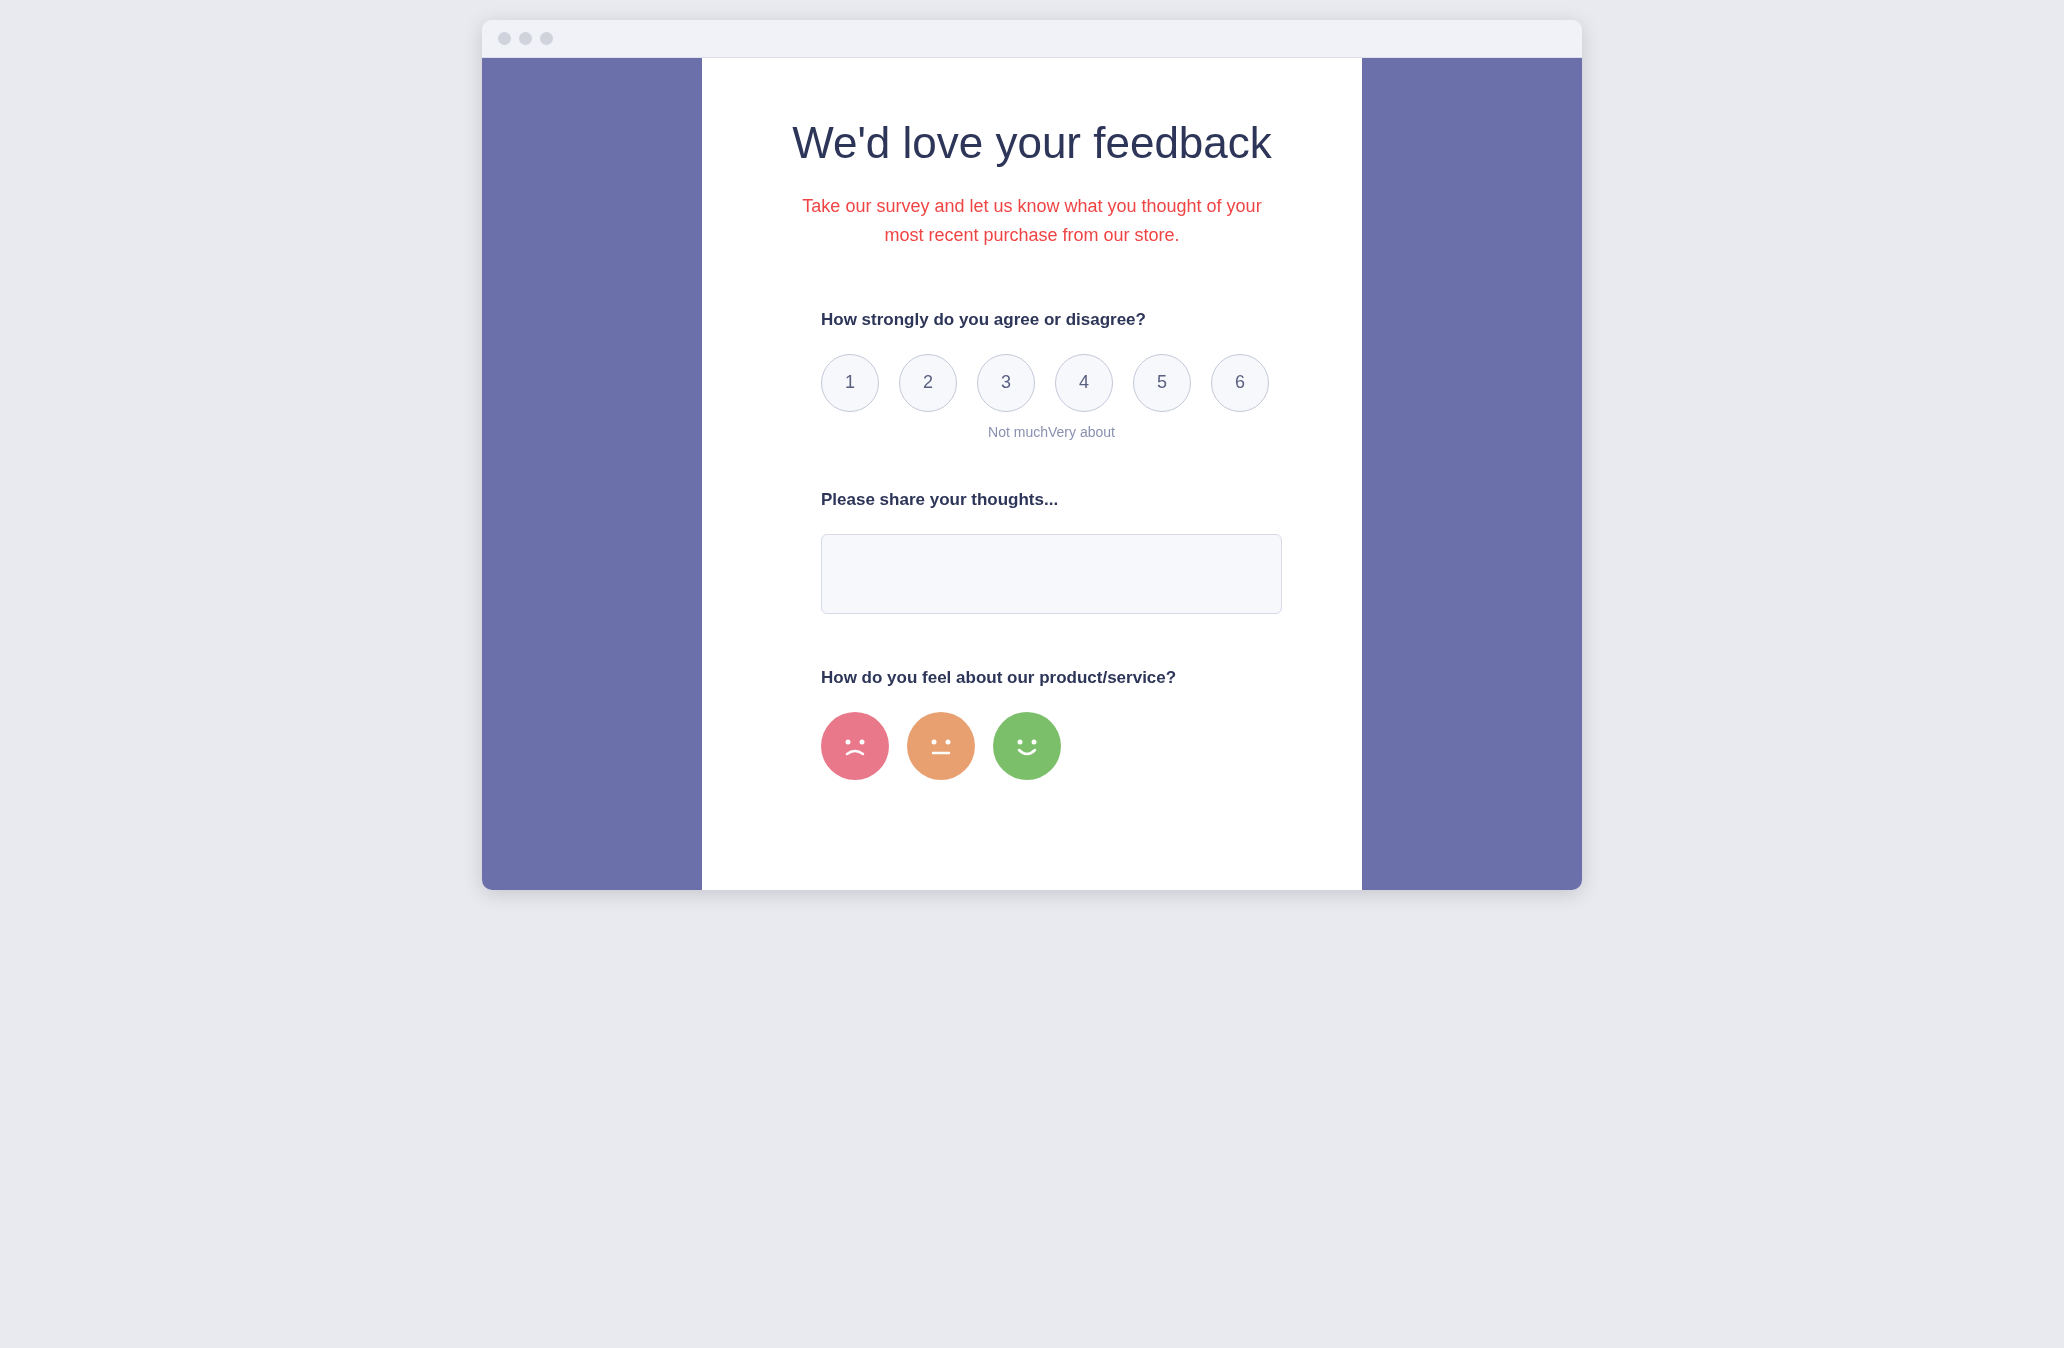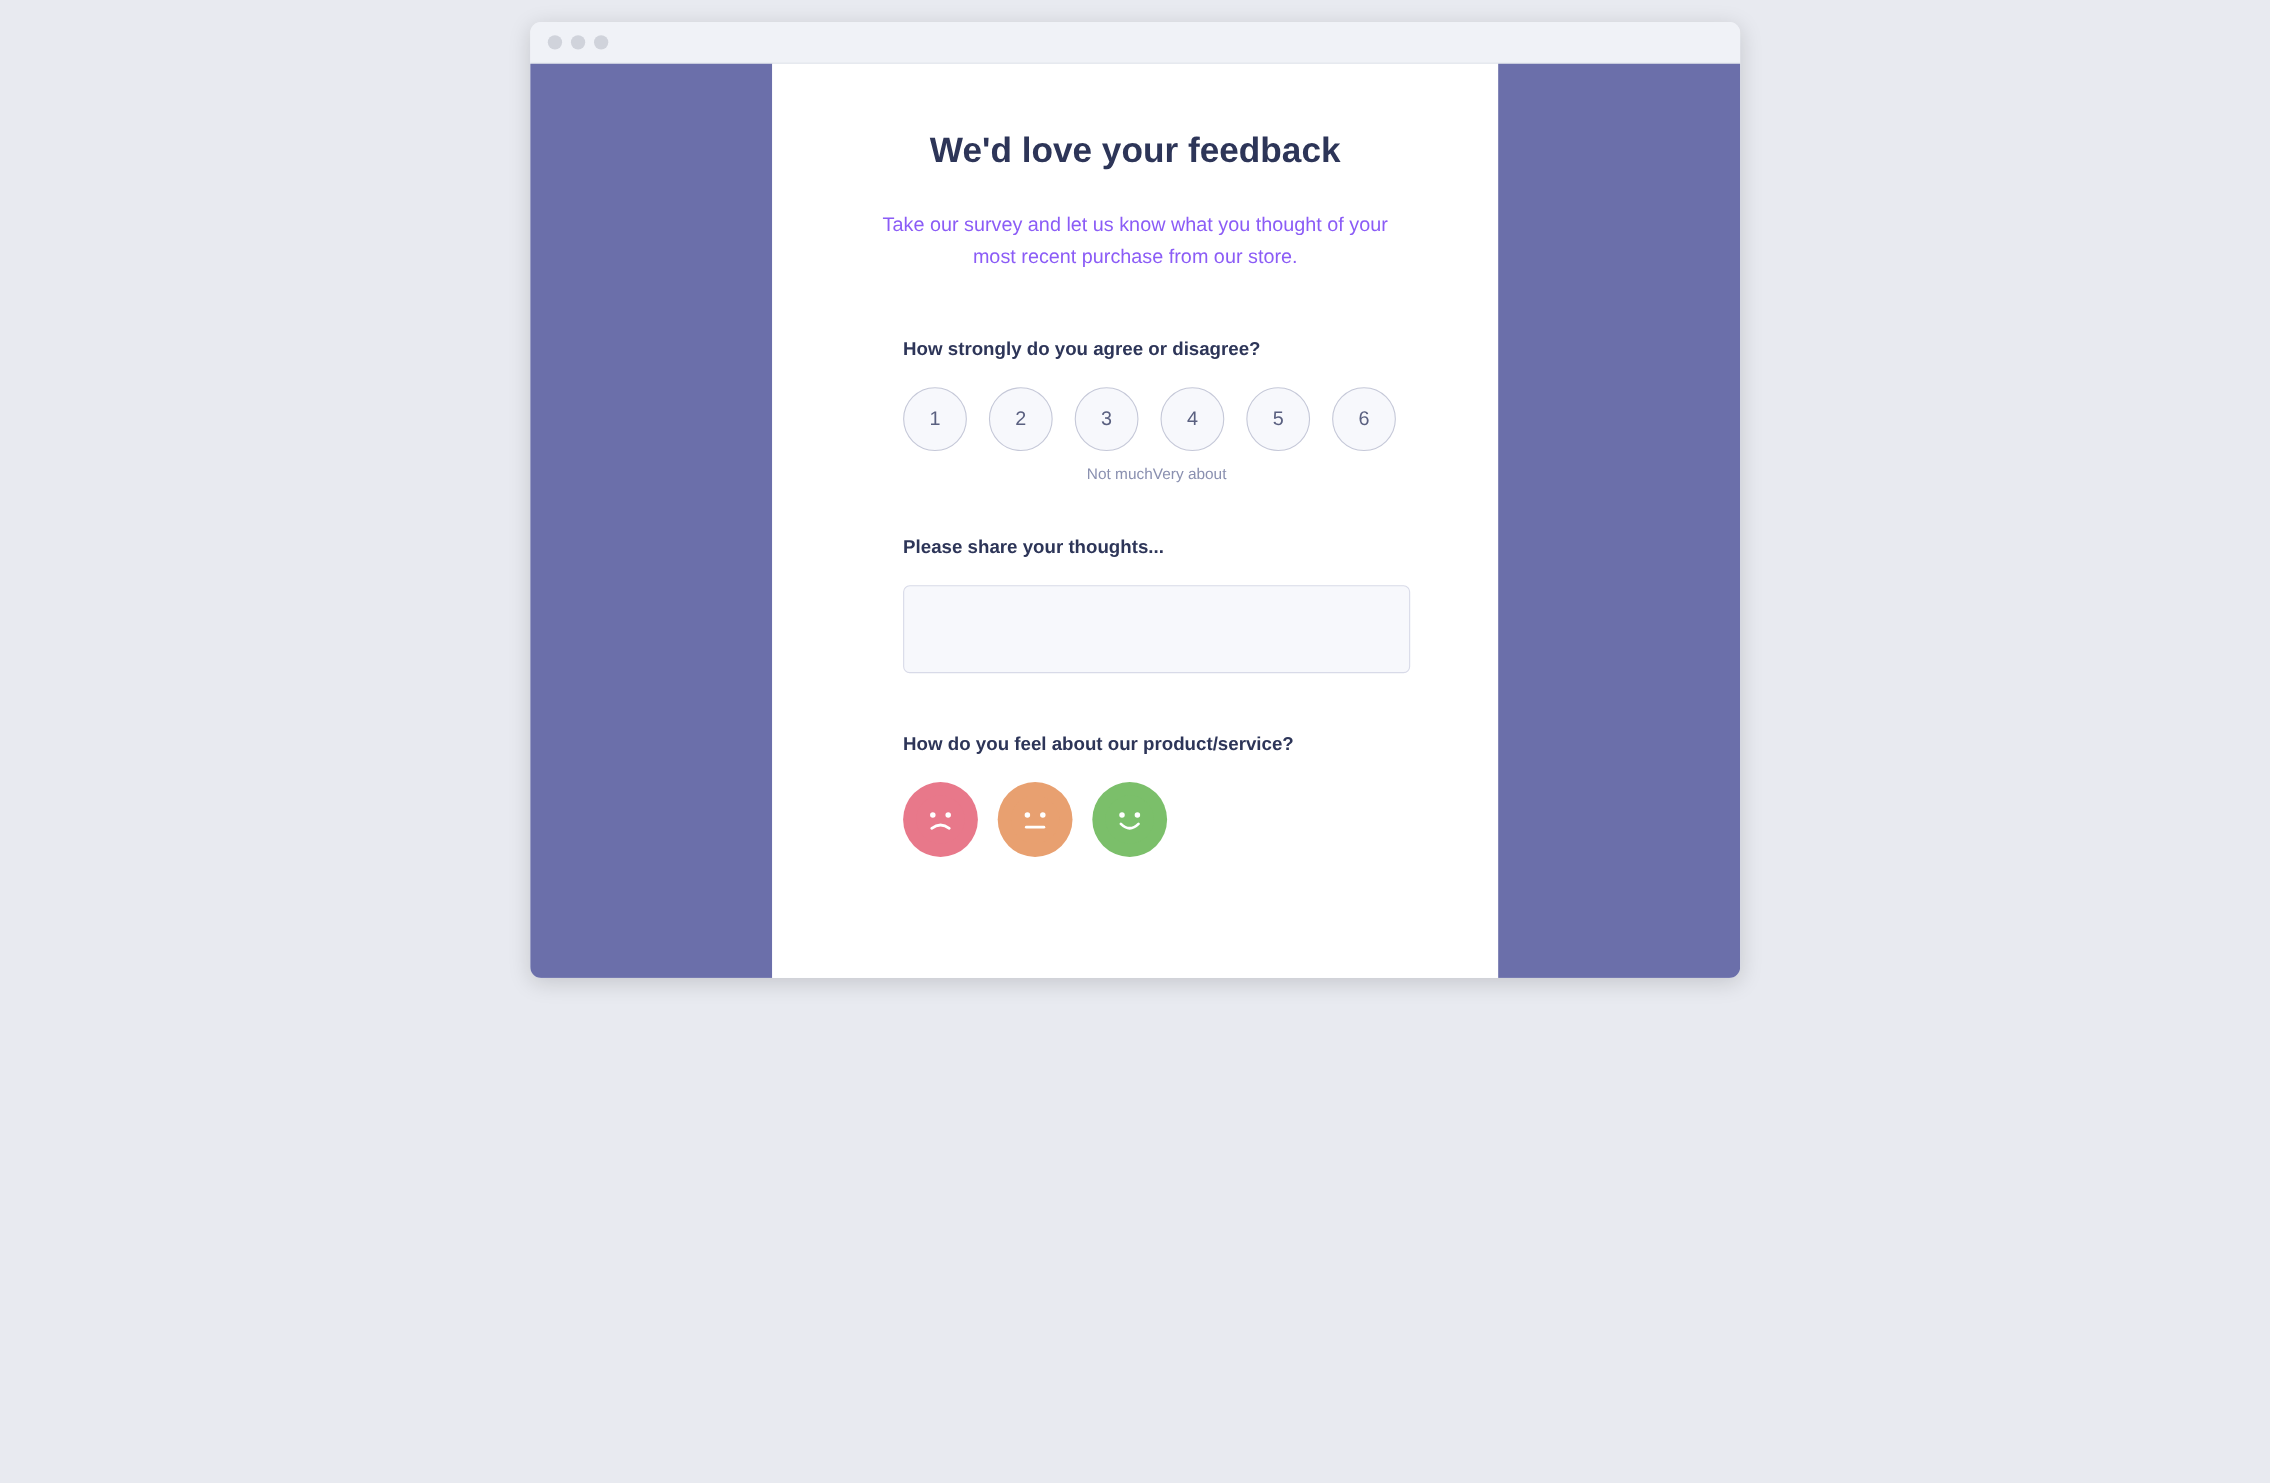--- a/index.html
+++ b/index.html
@@ -60,30 +60,30 @@
       flex-shrink: 0;
     }
 
     .main-content {
       flex: 1;
       background: #ffffff;
       padding: 60px 80px;
     }
 
     .survey-title {
-      font-size: 32px;
-      font-weight: 700;
+      font-size: 44px;
+      font-weight: 400;
       color: #2d3558;
       text-align: center;
-      margin-bottom: 35px;
+      margin-bottom: 24px;
     }
 
     .survey-subtitle {
       font-size: 18px;
-      color: #8b5cf6;
+      color: #ef4444;
       text-align: center;
       line-height: 1.6;
       margin-bottom: 60px;
     }
 
     .question-section {
       margin-bottom: 50px;
       margin-left: 39px;
     }
 

